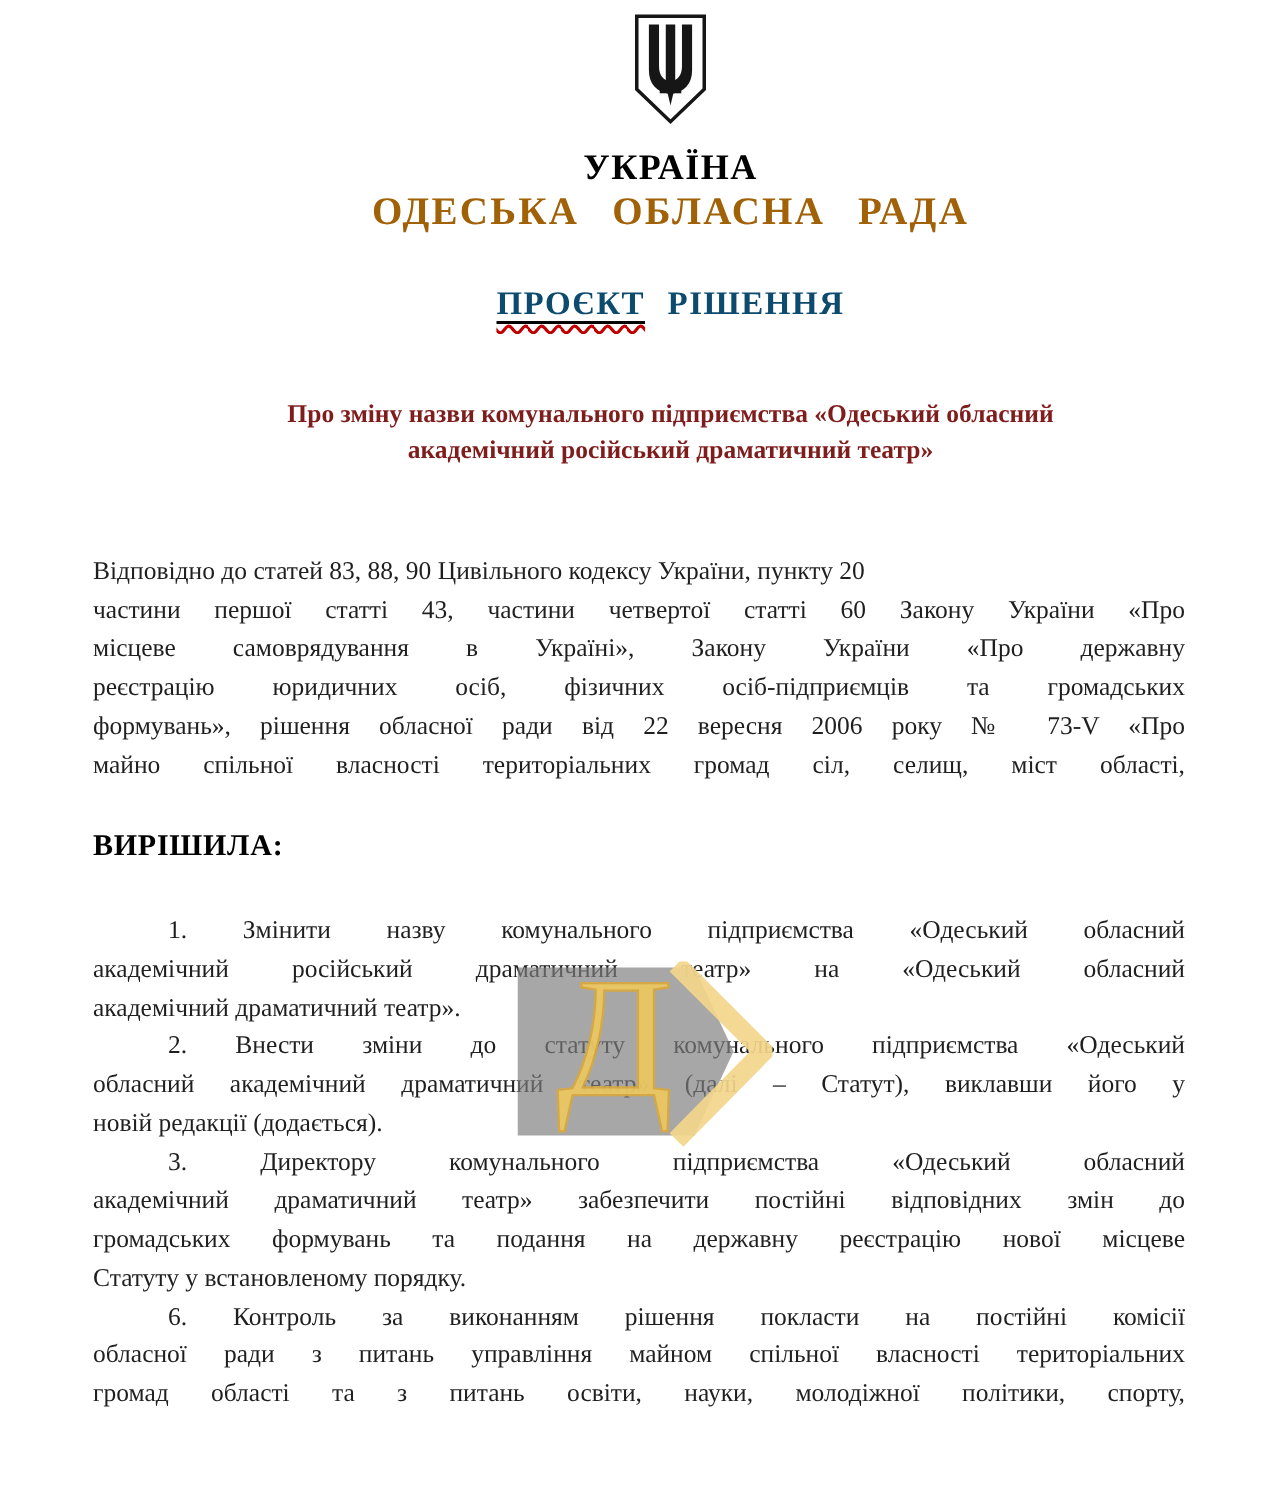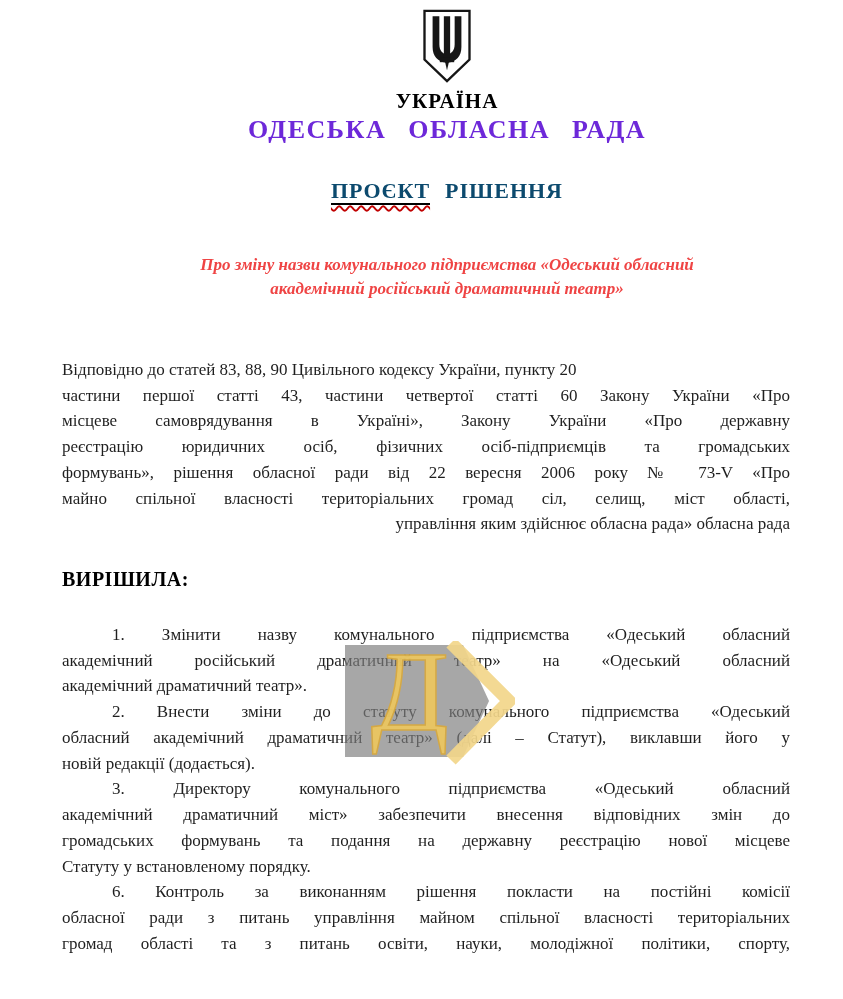--- a/index.html
+++ b/index.html
@@ -12,40 +12,40 @@
     font-family: "Liberation Serif", serif;
     color: #1f1f1f;
   }
   .head-col { margin-left: 62px; width: 770px; text-align: center; }
   .body-col { margin-left: 62px; width: 728px; }
 
   .emblem-wrap { margin-top: 8px; height: 76px; }
   .emblem-wrap svg { display: inline-block; }
 
   .country {
-    margin-top: 6px; font-size: 21px; line-height: 22px;
+    margin-top: 17px; font-size: 24px; line-height: 22px;
     font-weight: bold; color: #000; letter-spacing: 1px;
   }
   .council {
     margin-top: 4px; font-size: 26px; line-height: 28px;
-    font-weight: bold; color: #6d28d9; letter-spacing: 1.5px; word-spacing: 14px;
+    font-weight: bold; color: #a16207; letter-spacing: 1.5px; word-spacing: 14px;
   }
   .doc-type {
     margin-top: 35px; font-size: 22px; line-height: 24px;
     font-weight: bold; color: #0c4a6e; letter-spacing: 1px;
   }
   .doc-type .w1 {
     margin-right: 15px;
     border-bottom: 2px solid #000;
     text-decoration: underline wavy var(--wavy-red, #c00000);
     text-decoration-thickness: 2px;
     text-underline-offset: 7px;
   }
 
-  .doc-title { margin-top: 50px; font-weight: bold; color: #ef4444; font-size: 17.5px; font-style: italic; }
+  .doc-title { margin-top: 50px; font-weight: bold; color: #7f1d1d; font-size: 17.5px; }
   .doc-title .tline { height: 24px; line-height: 24px; }
 
   .preamble { margin-top: 56px; }
   .resolved {
     margin-top: 30px; font-size: 20px; line-height: 24px;
     font-weight: bold; color: #000; letter-spacing: 0.5px;
   }
   .decision-items { margin-top: 31px; }
 
   .textblock { font-size: 17px; }
@@ -105,39 +105,38 @@
 
   <div class="body-col">
 
     <div class="preamble textblock">
         <div class="tline al-l">Відповідно до статей 83, 88, 90 Цивільного кодексу України, пункту 20</div>
         <div class="tline al-j">частини першої статті 43, частини четвертої статті 60 Закону України «Про</div>
         <div class="tline al-j">місцеве самоврядування в Україні», Закону України «Про державну</div>
         <div class="tline al-j">реєстрацію юридичних осіб, фізичних осіб-підприємців та громадських</div>
         <div class="tline al-j">формувань», рішення обласної ради від 22 вересня 2006 року № 73-V «Про</div>
         <div class="tline al-j">майно спільної власності територіальних громад сіл, селищ, міст області,</div>
-        <div class="tline al-r">управління яким здійснює обласна рада» обласна рада</div>
       </div>
 
     <div class="resolved">ВИРІШИЛА:</div>
 
     <div class="decision-items">
       <div class="textblock">
           <div class="tline al-j ind">1. Змінити назву комунального підприємства «Одеський обласний</div>
           <div class="tline al-j">академічний російський драматичний театр» на «Одеський обласний</div>
           <div class="tline al-l">академічний драматичний театр».</div>
         </div>
       <div class="textblock">
           <div class="tline al-j ind">2. Внести зміни до статуту комунального підприємства «Одеський</div>
           <div class="tline al-j">обласний академічний драматичний театр» (далі – Статут), виклавши його у</div>
           <div class="tline al-l">новій редакції (додається).</div>
         </div>
       <div class="textblock">
           <div class="tline al-j ind">3. Директору комунального підприємства «Одеський обласний</div>
-          <div class="tline al-j">академічний драматичний міст» забезпечити внесення відповідних змін до</div>
+          <div class="tline al-j">академічний драматичний театр» забезпечити постійні відповідних змін до</div>
           <div class="tline al-j">громадських формувань та подання на державну реєстрацію нової місцеве</div>
           <div class="tline al-l">Статуту у встановленому порядку.</div>
         </div>
       <div class="textblock">
           <div class="tline al-j ind">6. Контроль за виконанням рішення покласти на постійні комісії</div>
           <div class="tline al-j">обласної ради з питань управління майном спільної власності територіальних</div>
           <div class="tline al-j">громад області та з питань освіти, науки, молодіжної політики, спорту,</div>
         </div>
     </div>
   </div>

